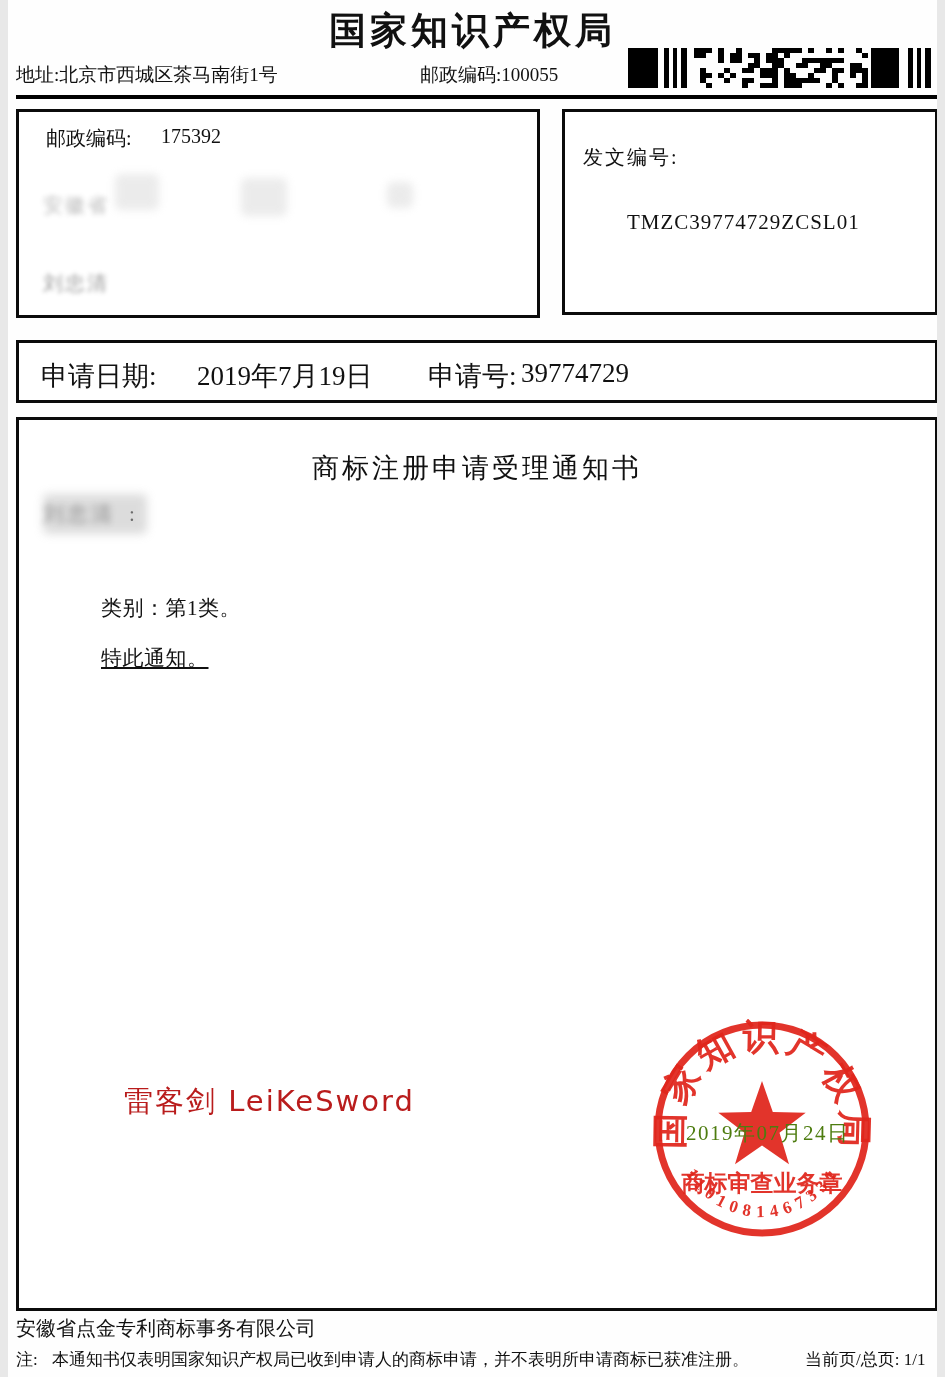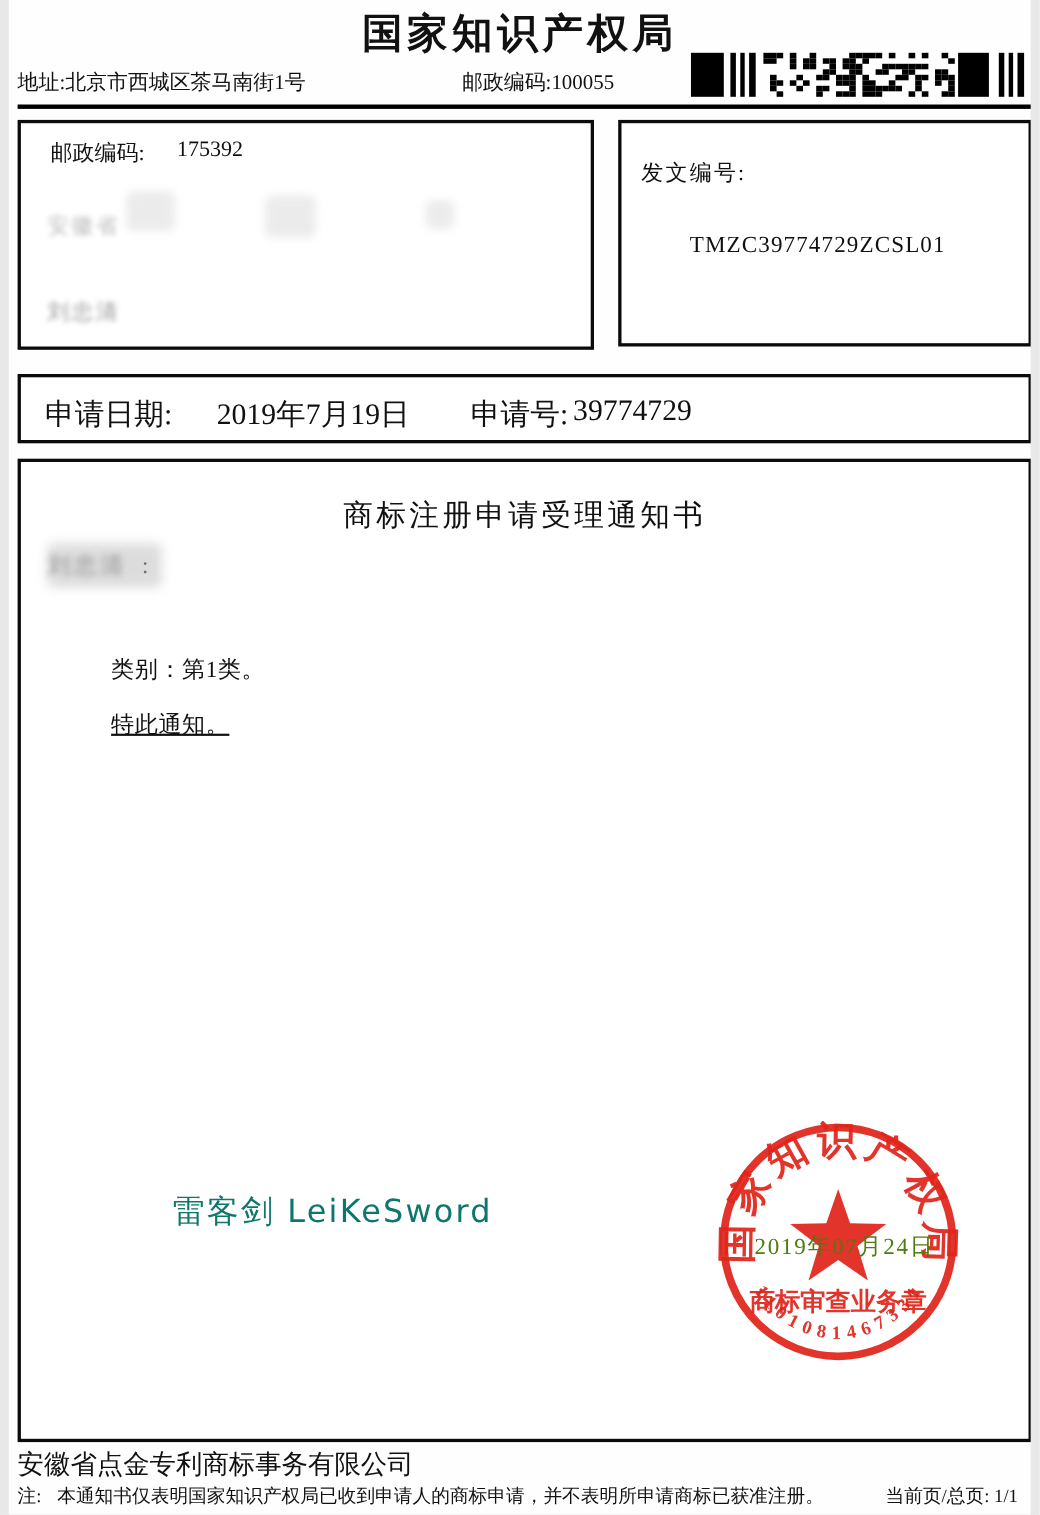--- a/index.html
+++ b/index.html
@@ -35,25 +35,25 @@
   .ab-no-value{left:502px;}
   .notice-title{left:0;right:0;top:30px;text-align:center;font-size:27px;letter-spacing:3px;}
   .addressee{left:24px;top:80px;font-size:21px;}
   .addressee-blob{position:absolute;left:0px;top:-6px;width:104px;height:40px;background:#9d9d9d;opacity:.35;border-radius:5px;filter:blur(5px);}
   .addressee-name{display:inline-block;filter:blur(3px);opacity:.45;color:#333;letter-spacing:3px;}
   .addressee-colon{opacity:.55;margin-left:14px;}
   .body-line{left:82px;font-size:21px;letter-spacing:0.5px;}
   .body-1{top:132px;}
   .body-2{top:174px;}
   .body-3{top:224px;text-decoration:underline;}
-  .trademark{left:105px;top:662px;font-size:29px;letter-spacing:2px;color:#0f766e;
-    font-family:"DejaVu Sans","Liberation Sans",sans-serif;margin-left:33px;}
+  .trademark{left:105px;top:662px;font-size:29px;letter-spacing:2px;color:#b91c1c;
+    font-family:"DejaVu Sans","Liberation Sans",sans-serif;}
   .seal-wrap{left:633px;top:599px;width:220px;height:220px;}
   .seal-date{left:667px;top:699px;font-size:21px;letter-spacing:1.5px;color:#4d7c0f;z-index:5;}
-  .agency-line{left:8px;top:1315px;font-size:24px;}
+  .agency-line{left:8px;top:1315px;font-size:20px;}
   .note-row{top:1348px;font-size:17px;}
   .note-label{left:8px;}
   .note-text{left:44px;}
   .page-indicator{left:797px;}
   .barcode{left:620px;top:44px;width:305px;height:46px;}
   svg text{font-family:"Liberation Serif","DejaVu Serif",serif;}
 </style>
 </head>
 <body>
 

